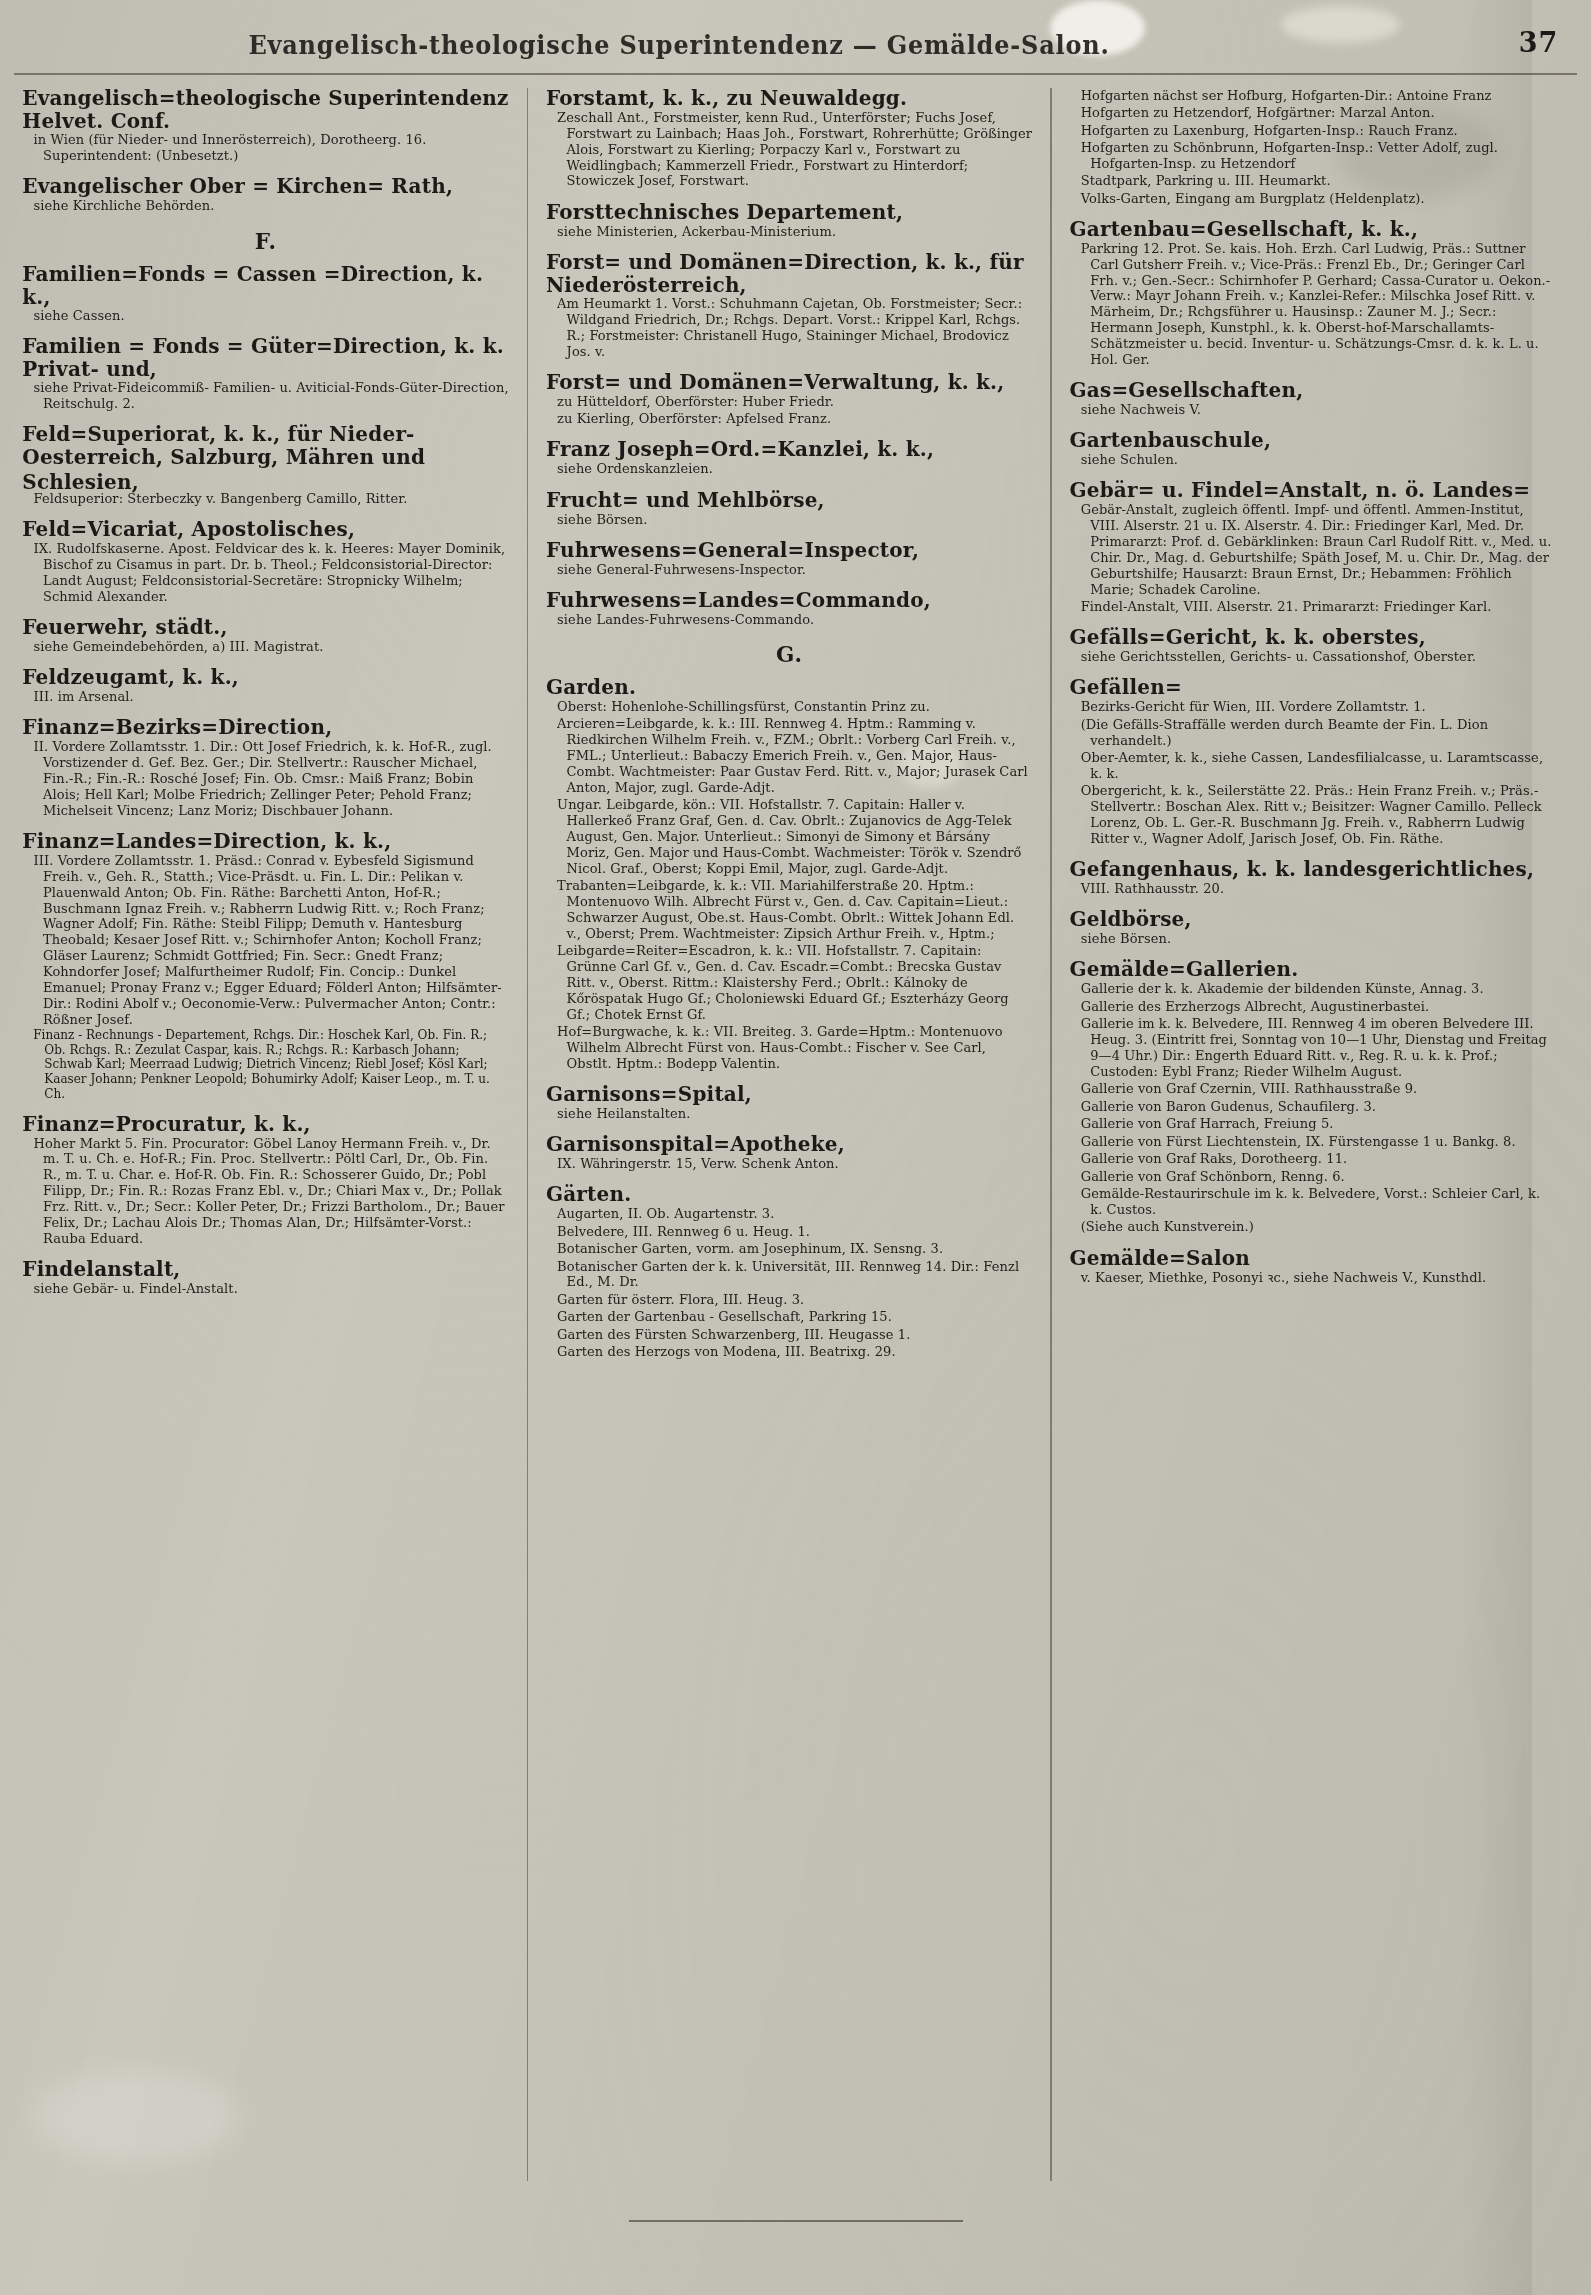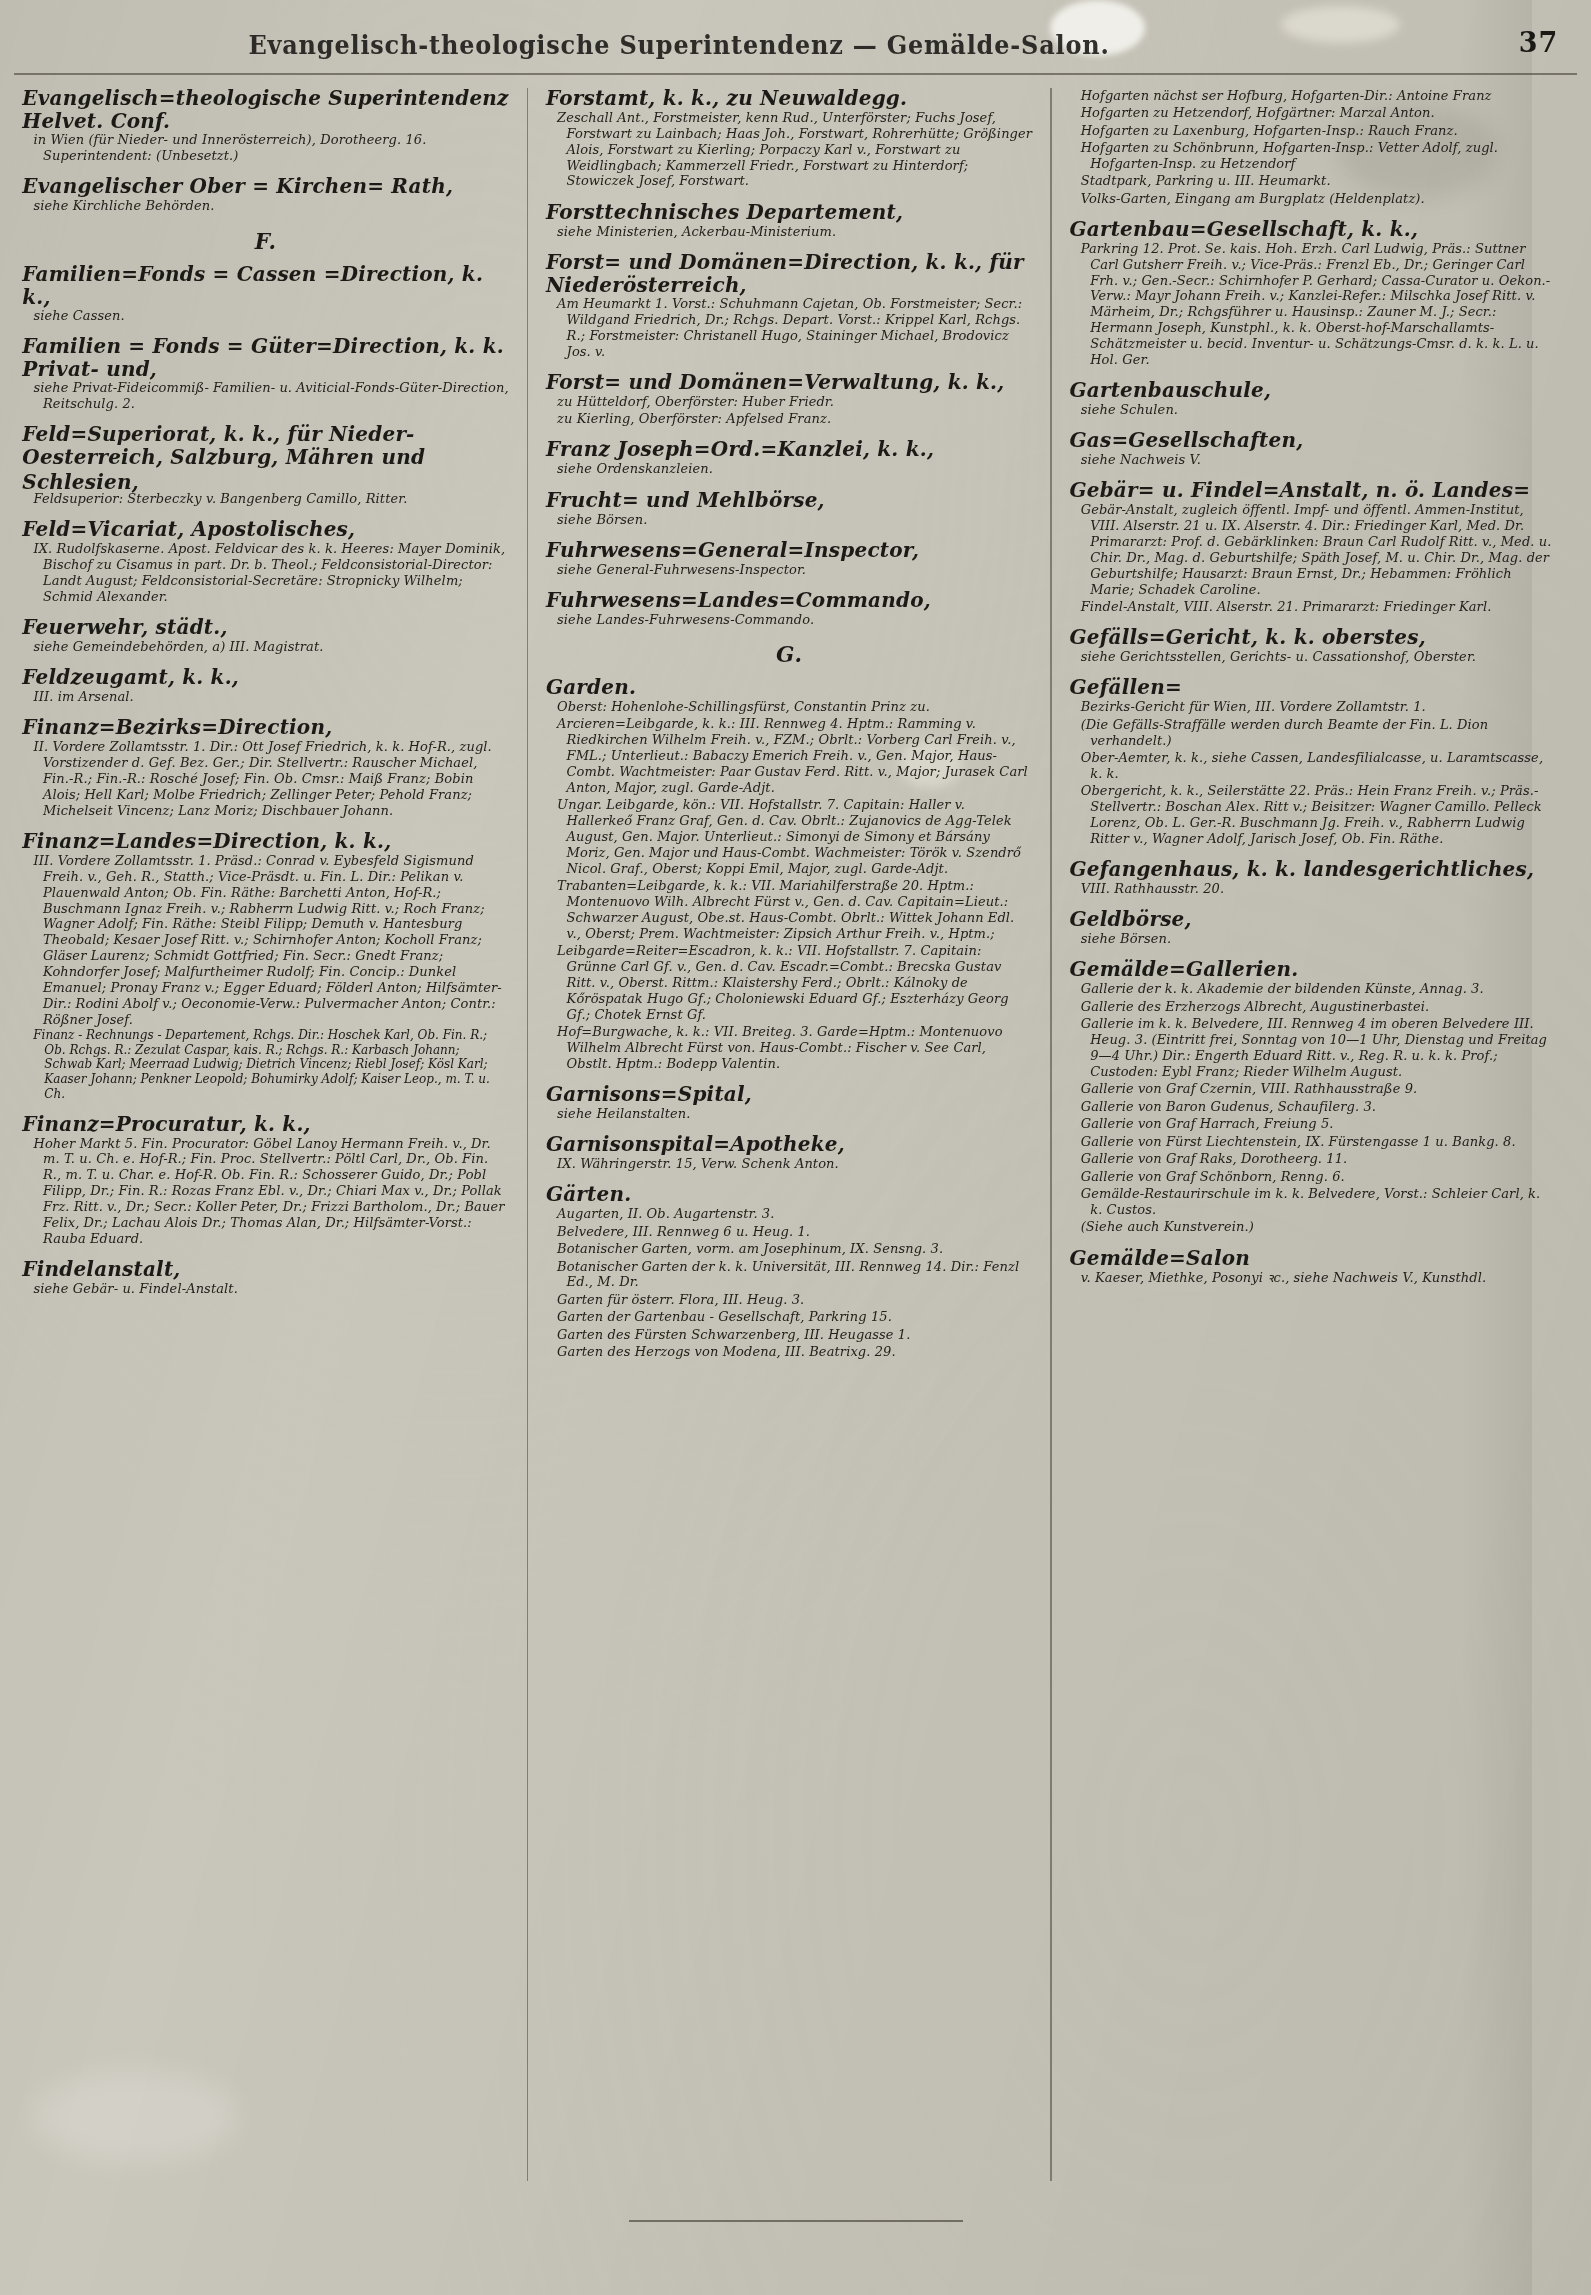--- a/index.html
+++ b/index.html
@@ -74,21 +74,20 @@
   }
 
   
   .columns {
     position: absolute;
     left: 14.3px;
     top: 86px;
     width: 1563px;
     height: 2109px;
     display: flex;
-    font-style: italic;
   }
   .col {
     width: 503px;
     padding: 0 8px;
     box-sizing: border-box;
   }
   .divider {
     width: 1.6px;
     background: #3a372f;
     opacity: .5;
@@ -294,26 +293,26 @@
           <div class="body">Hofgarten zu Laxenburg, Hofgarten-Insp.: Rauch Franz.</div>
           <div class="body">Hofgarten zu Schönbrunn, Hofgarten-Insp.: Vetter Adolf, zugl. Hofgarten-Insp. zu Hetzendorf</div>
           <div class="body">Stadtpark, Parkring u. III. Heumarkt.</div>
           <div class="body">Volks-Garten, Eingang am Burgplatz (Heldenplatz).</div>
         </div>
         <div class="entry">
           <div class="head">Gartenbau=Gesellschaft, k. k.,</div>
           <div class="body">Parkring 12. Prot. Se. kais. Hoh. Erzh. Carl Ludwig, Präs.: Suttner Carl Gutsherr Freih. v.; Vice-Präs.: Frenzl Eb., Dr.; Geringer Carl Frh. v.; Gen.-Secr.: Schirnhofer P. Gerhard; Cassa-Curator u. Oekon.-Verw.: Mayr Johann Freih. v.; Kanzlei-Refer.: Milschka Josef Ritt. v. Märheim, Dr.; Rchgsführer u. Hausinsp.: Zauner M. J.; Secr.: Hermann Joseph, Kunstphl., k. k. Oberst-hof-Marschallamts-Schätzmeister u. becid. Inventur- u. Schätzungs-Cmsr. d. k. k. L. u. Hol. Ger.</div>
         </div>
         <div class="entry">
+          <div class="head">Gas=Gesellschaften,</div>
+          <div class="body">siehe Nachweis V.</div>
+        </div>
+        <div class="entry">
           <div class="head">Gartenbauschule,</div>
           <div class="body">siehe Schulen.</div>
-        </div>
-        <div class="entry">
-          <div class="head">Gas=Gesellschaften,</div>
-          <div class="body">siehe Nachweis V.</div>
         </div>
         <div class="entry">
           <div class="head">Gebär= u. Findel=Anstalt, n. ö. Landes=</div>
           <div class="body">Gebär-Anstalt, zugleich öffentl. Impf- und öffentl. Ammen-Institut, VIII. Alserstr. 21 u. IX. Alserstr. 4. Dir.: Friedinger Karl, Med. Dr. Primararzt: Prof. d. Gebärklinken: Braun Carl Rudolf Ritt. v., Med. u. Chir. Dr., Mag. d. Geburtshilfe; Späth Josef, M. u. Chir. Dr., Mag. der Geburtshilfe; Hausarzt: Braun Ernst, Dr.; Hebammen: Fröhlich Marie; Schadek Caroline.</div>
           <div class="body">Findel-Anstalt, VIII. Alserstr. 21. Primararzt: Friedinger Karl.</div>
         </div>
         <div class="entry">
           <div class="head">Gefälls=Gericht, k. k. oberstes,</div>
           <div class="body">siehe Gerichtsstellen, Gerichts- u. Cassationshof, Oberster.</div>
         </div>

